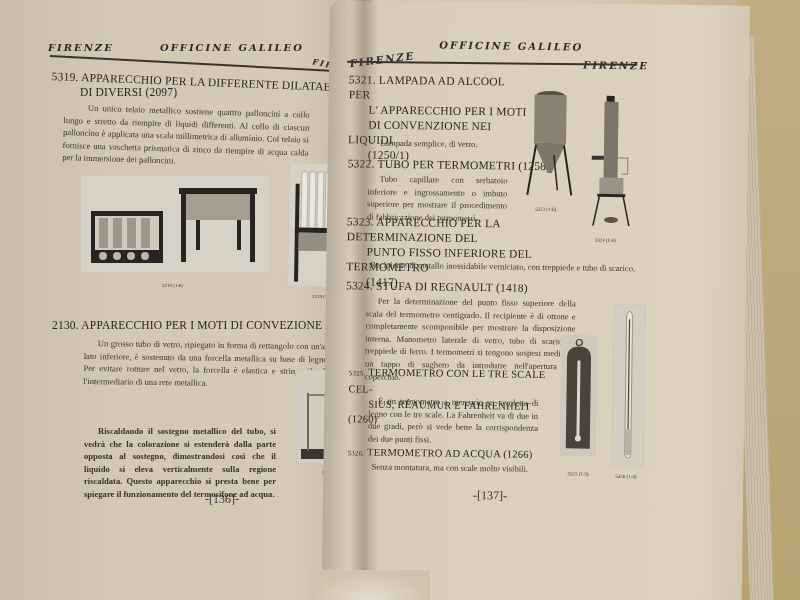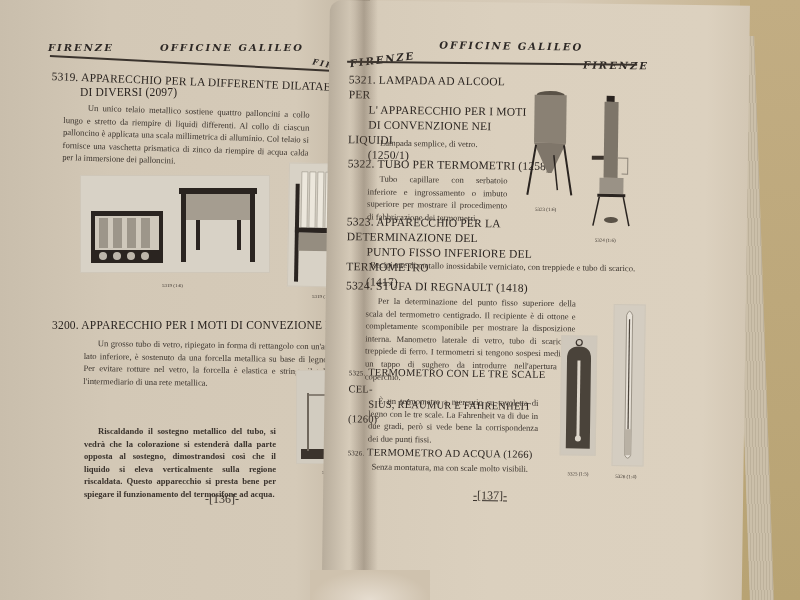--- a/index.html
+++ b/index.html
@@ -122,21 +122,21 @@
           <rect x="28" y="8" width="6" height="56"></rect>
           <rect x="36" y="8" width="6" height="56"></rect>
         </g>
       <rect x="6" y="64" width="42" height="5" fill="#2a2420"></rect>
       <rect x="10" y="69" width="34" height="18" fill="#958d80"></rect>
     </svg>
   </div>
   <div class="caption" style="left:312px;top:294px;">5319 (1:5)</div>
 
   <div class="entry-title" style="left:52px;top:318px;width:330px;white-space:nowrap;">
-    <span>3200.</span>
+    <span>2130.</span>
     <span>APPARECCHIO PER I MOTI DI CONVEZIONE NEI LIQUIDI (1250)</span>
   </div>
   <div class="body-text" style="left:84px;top:337px;width:265px;text-indent:14px;transform:rotate(.8deg);transform-origin:0 0;">Un grosso tubo di vetro, ripiegato in forma di rettangolo con un'ansa sul lato inferiore, è sostenuto da una forcella metallica su base di legno duro. Per evitare rotture nel vetro, la forcella è elastica e stringe il tubo con l'intermediario di una rete metallica.</div>
   <div class="body-text" style="left:84px;top:425px;width:192px;text-indent:14px;font-weight:bold;">Riscaldando il sostegno metallico del tubo, si vedrà che la colorazione si estenderà dalla parte opposta al sostegno, dimostrandosi così che il liquido si eleva verticalmente sulla regione riscaldata. Questo apparecchio si presta bene per spiegare il funzionamento del termosifone ad acqua.</div>
 
   <div class="photo" style="left:296px;top:370px;width:60px;height:92px;background:#d2ccc0;">
     <svg width="60" height="92" viewBox="0 0 60 92">
       <rect x="4" y="78" width="52" height="10" fill="#3b332c"></rect>
       <rect x="10" y="22" width="2" height="58" fill="#6f675c"></rect>
       <line x1="10" y1="24" x2="32" y2="24" stroke="#6f675c" stroke-width="1.5"></line>
@@ -236,17 +236,17 @@
 
   <div class="photo" style="left:288px;top:300px;width:30px;height:160px;background:#d4cdc1;">
     <svg width="30" height="160" viewBox="0 0 30 160">
       <path d="M12 10 Q15 2 18 10 L18 150 Q15 156 12 150 Z" fill="#e8e2d8" stroke="#8a8276" stroke-width=".8"></path>
       <rect x="14.4" y="14" width="1.2" height="110" fill="#4a433a"></rect>
       <rect x="12" y="124" width="6" height="26" fill="#b9b1a4"></rect>
     </svg>
   </div>
   <div class="caption" style="left:292px;top:470px;">5326 (1:4)</div>
 
-  <div class="page-num" style="left:150px;top:486px;text-decoration:underline;">-[137]-</div>
+  <div class="page-num" style="left:150px;top:486px;">-[137]-</div>
 </div>
 
 <div class="gutter-shadow"></div>
 <div class="bottom-gap"></div>
 
 </body></html>

